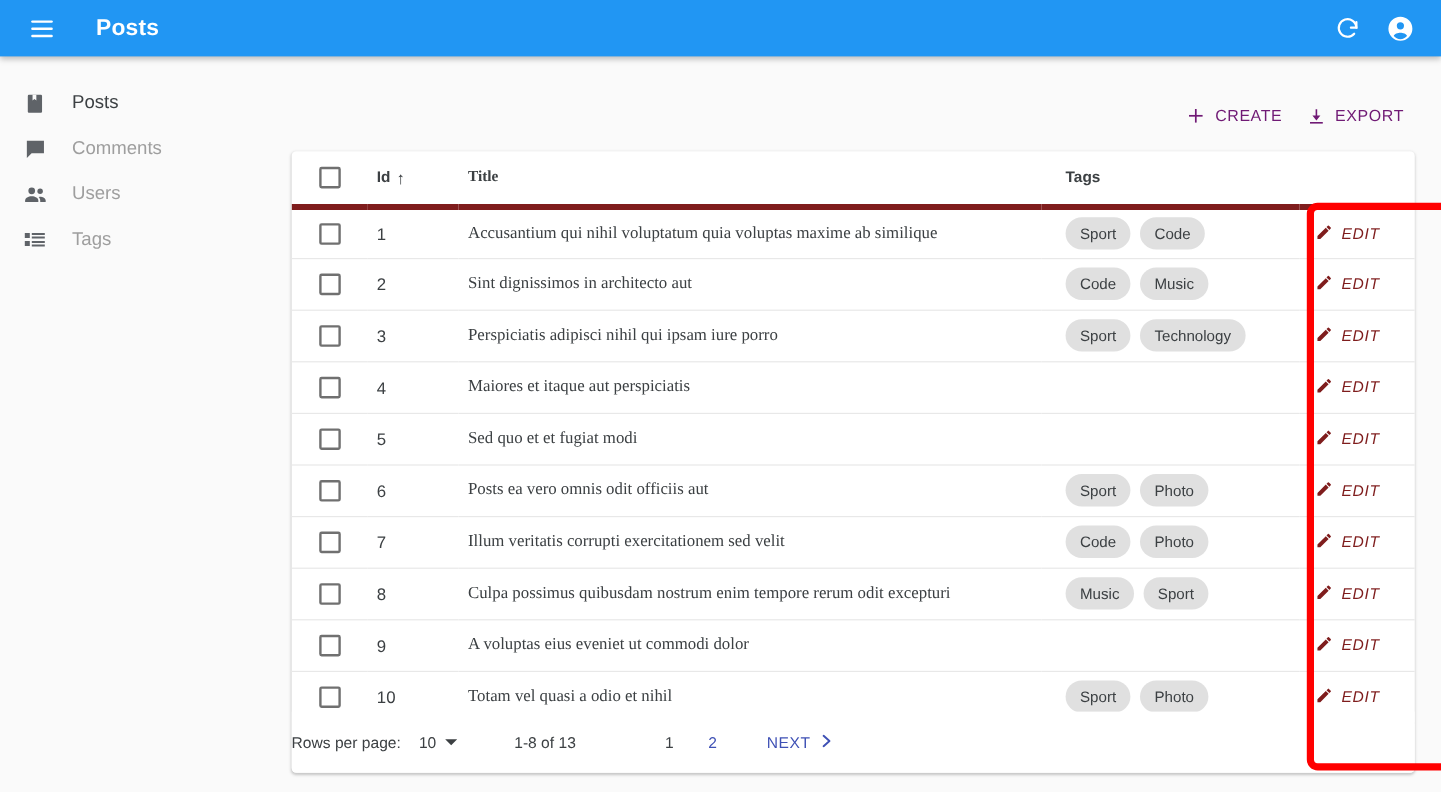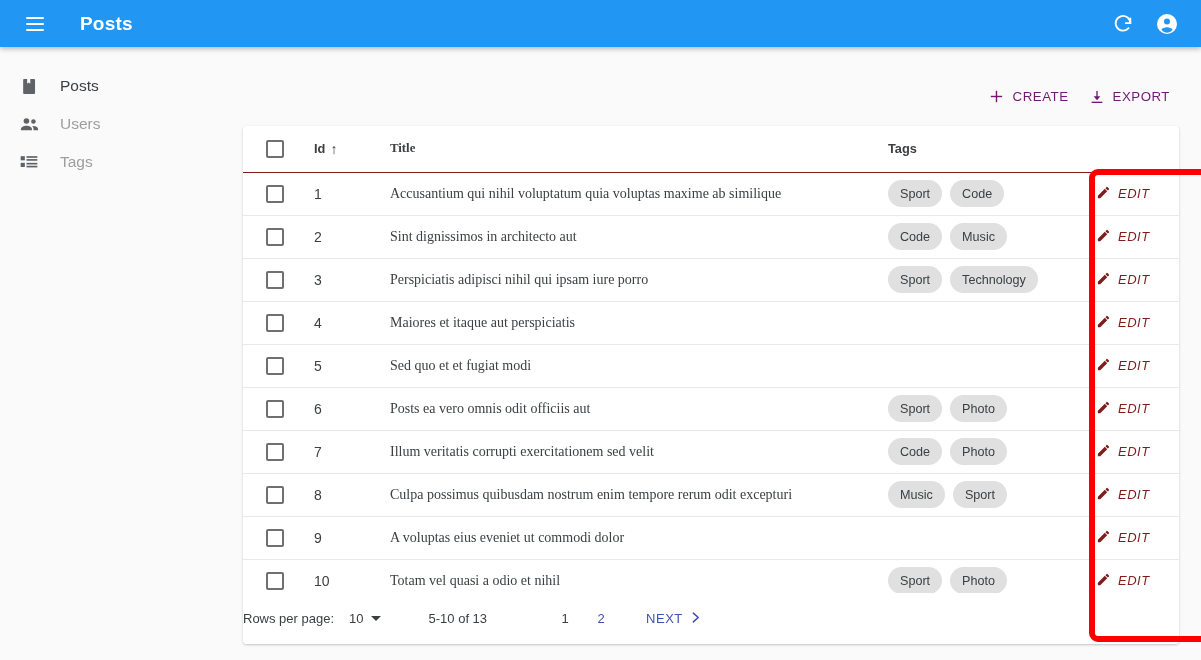--- a/index.html
+++ b/index.html
@@ -134,21 +134,21 @@
     width: 100%;
     border-collapse: collapse;
     table-layout: fixed;
   }
   thead th {
     height: 46px;
     text-align: left;
     font-size: 12.8px;
     font-weight: bold;
     color: #3c4043;
-    border-bottom: 1px solid #7f1d1d;
+    border-bottom: 5px solid #7f1d1d;
     padding: 0;
     vertical-align: middle;
   }
   tbody td {
     height: 43px;
     font-size: 14px;
     color: #3c4043;
     border-bottom: 1px solid #e8e8e8;
     padding: 0;
     vertical-align: middle;
@@ -296,20 +296,28 @@
   <div class="nav-item active">
     <span class="nav-icon">
       <svg width="19" height="19" viewBox="0 0 24 24" fill="currentColor">
         <path d="M5 3h14a1 1 0 011 1v17l-3-2-3 2-3-2-3 2V4a1 1 0 011-1z" opacity="0"></path>
         <path d="M5 2h14v20l-3-2.2-3 2.2V2H5a1 1 0 00-1 1v18a1 1 0 001 1h1V2z" opacity="0"></path>
         <rect x="4" y="2.5" width="15" height="19" rx="1.2"></rect>
         <path d="M9 2.5h4v6l-2-1.6L9 8.5z" fill="#fafafa"></path>
       </svg>
     </span>
     <span class="nav-label">Posts</span>
+  </div>
+  <div class="nav-item">
+    <span class="nav-icon">
+      <svg width="19" height="19" viewBox="0 0 24 24" fill="currentColor">
+        <path d="M3 3h18v13H8l-5 5z"></path>
+      </svg>
+    </span>
+    <span class="nav-label">Comments</span>
   </div>
   <div class="nav-item">
     <span class="nav-icon">
       <svg width="21" height="21" viewBox="0 0 24 24" fill="currentColor">
         <circle cx="8.5" cy="8" r="3.2"></circle>
         <circle cx="16.5" cy="8.5" r="2.6"></circle>
         <path d="M2.2 17.5c0-2.7 3-4.2 6.3-4.2s6.3 1.5 6.3 4.2v1.2H2.2z"></path>
         <path d="M16.3 13.6c2.7.1 5.5 1.3 5.5 3.6v1.5h-5.2v-1.4c0-1.4-.6-2.6-1.5-3.5a9 9 0 011.2-.2z"></path>
       </svg>
     </span>
@@ -654,21 +662,21 @@
           </tr>
         </tbody>
     </table>
 
     <div class="pagination">
       <span class="rows-label">Rows per page:</span>
       <span class="rows-select">
         <span>10</span>
         <span class="caret"></span>
       </span>
-      <span class="range-label">5-10 of 13</span>
+      <span class="range-label">1-8 of 13</span>
       <span class="page-num">1</span>
       <span class="page-num link">2</span>
       <span class="next-btn">
         <span>NEXT</span>
         <span>
           <svg width="13" height="13" viewBox="0 0 24 24" fill="none" stroke="currentColor" stroke-width="3" stroke-linecap="round" stroke-linejoin="round">
             <polyline points="8 4 17 12 8 20"></polyline>
           </svg>
         </span>
       </span>

